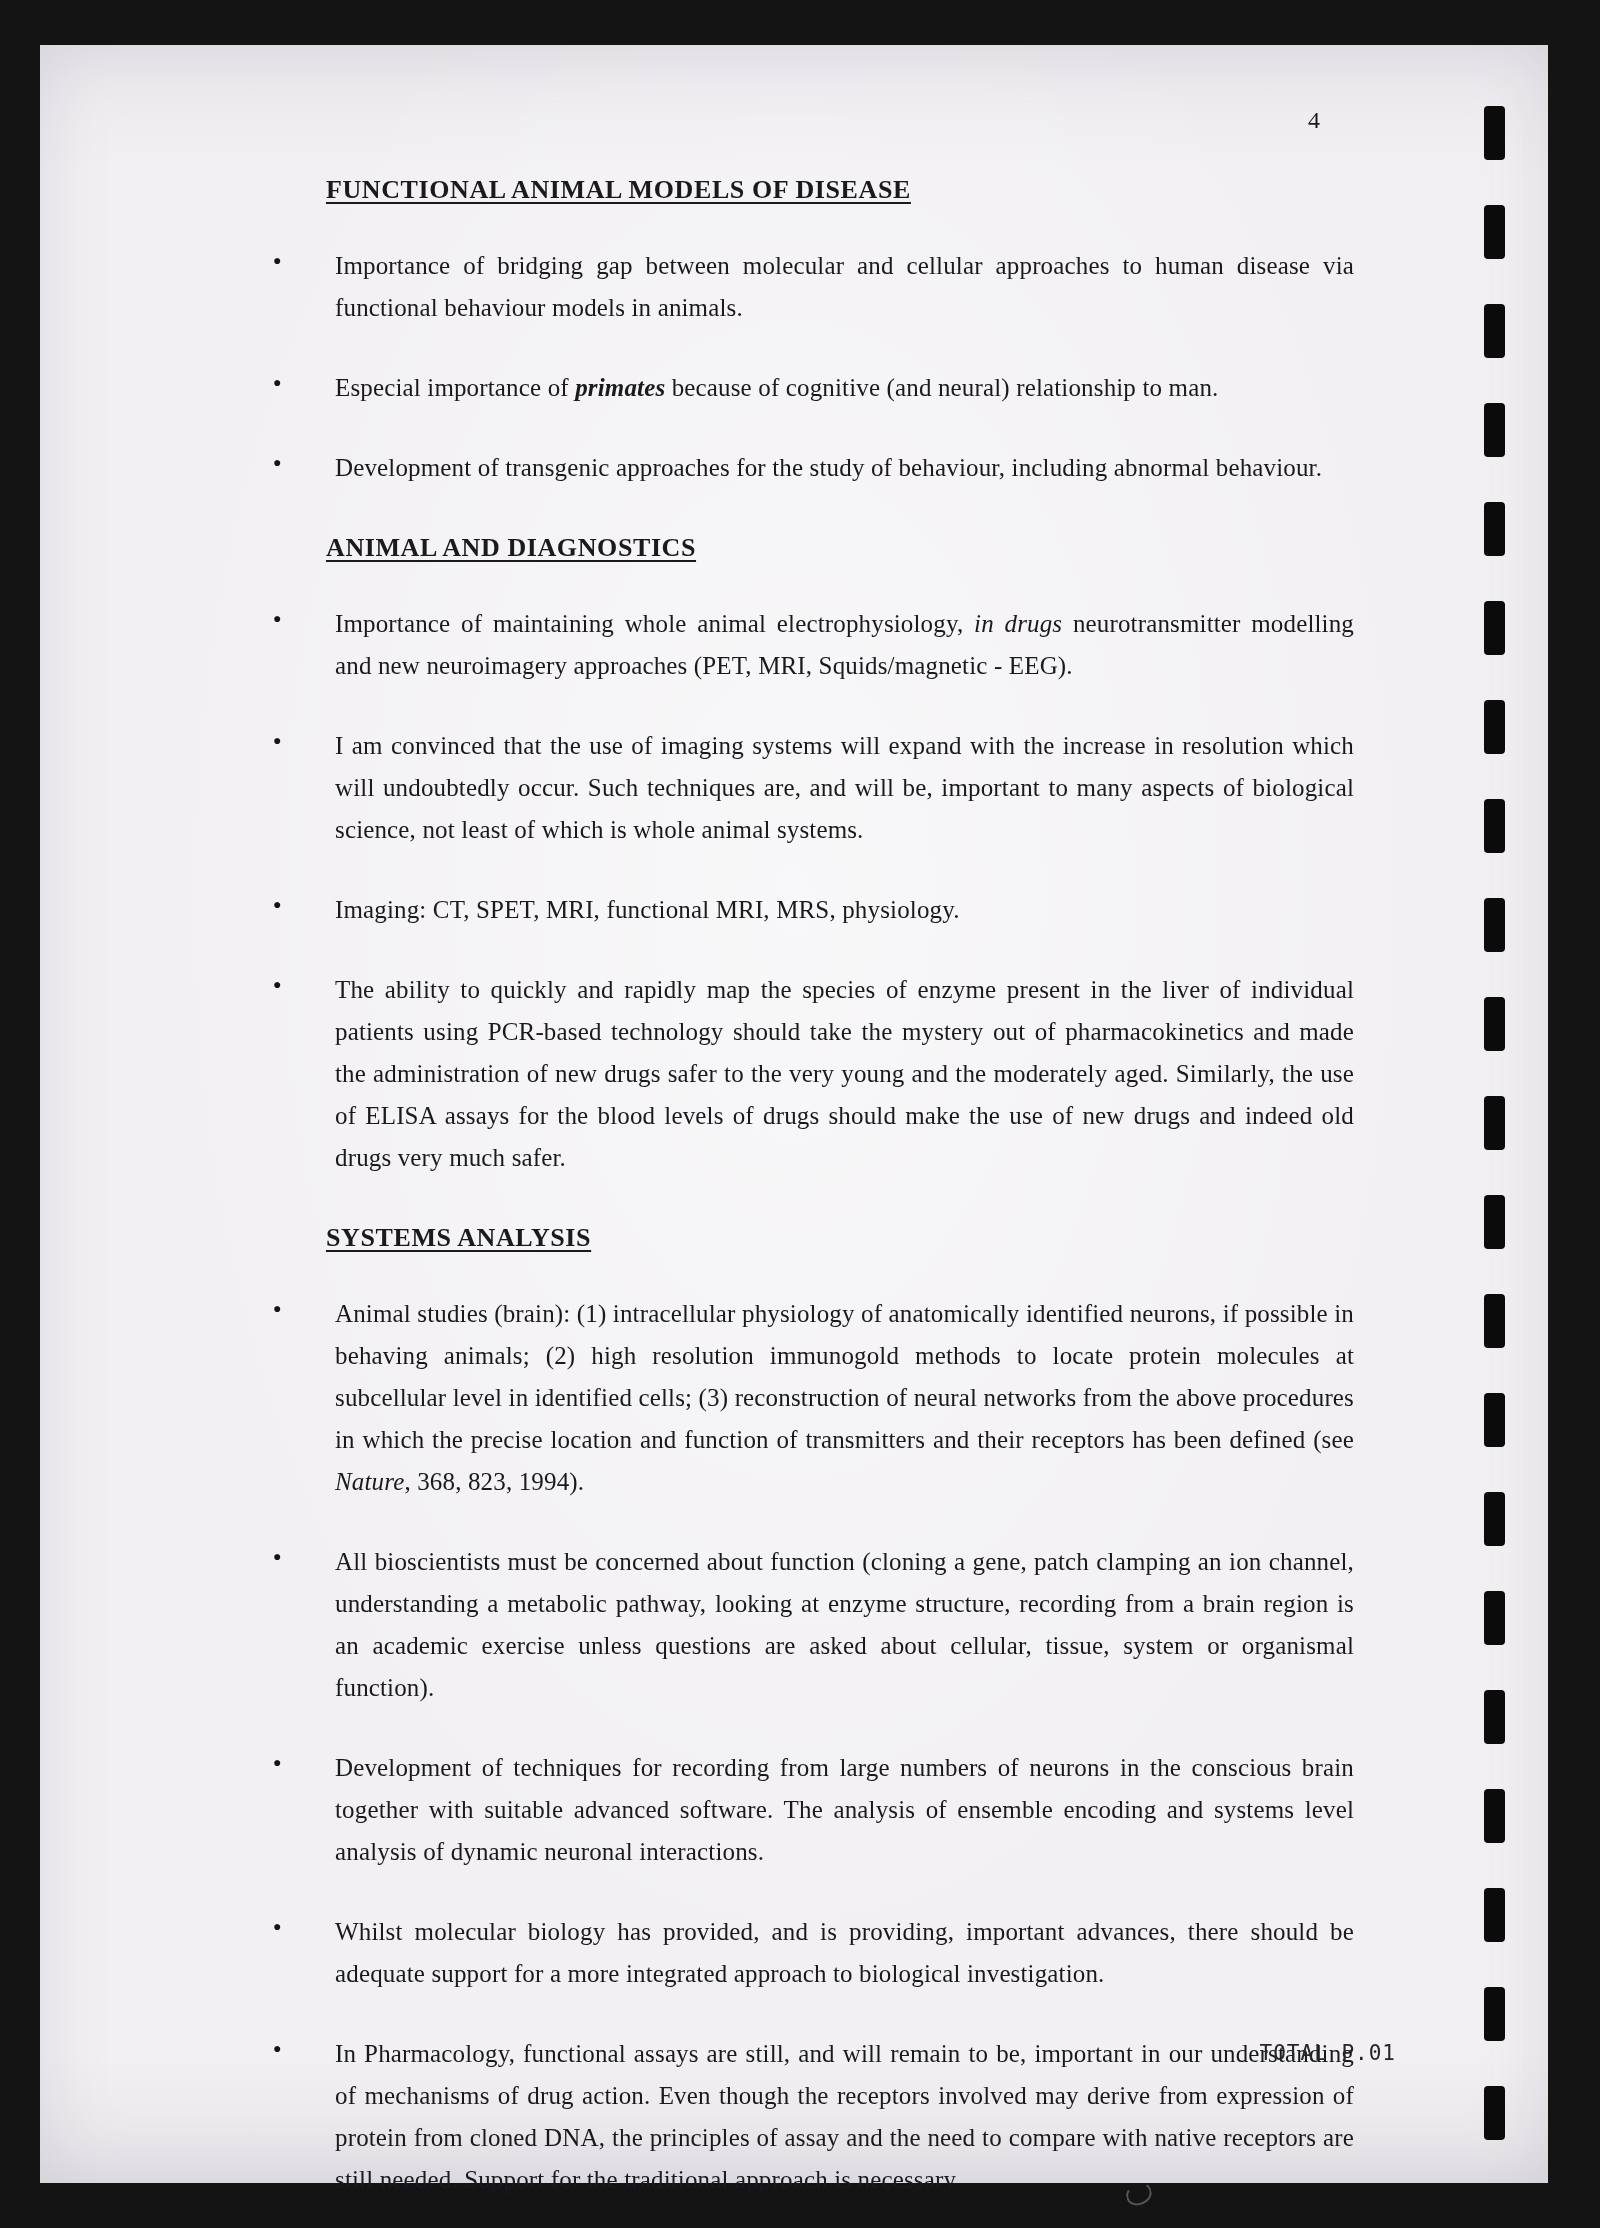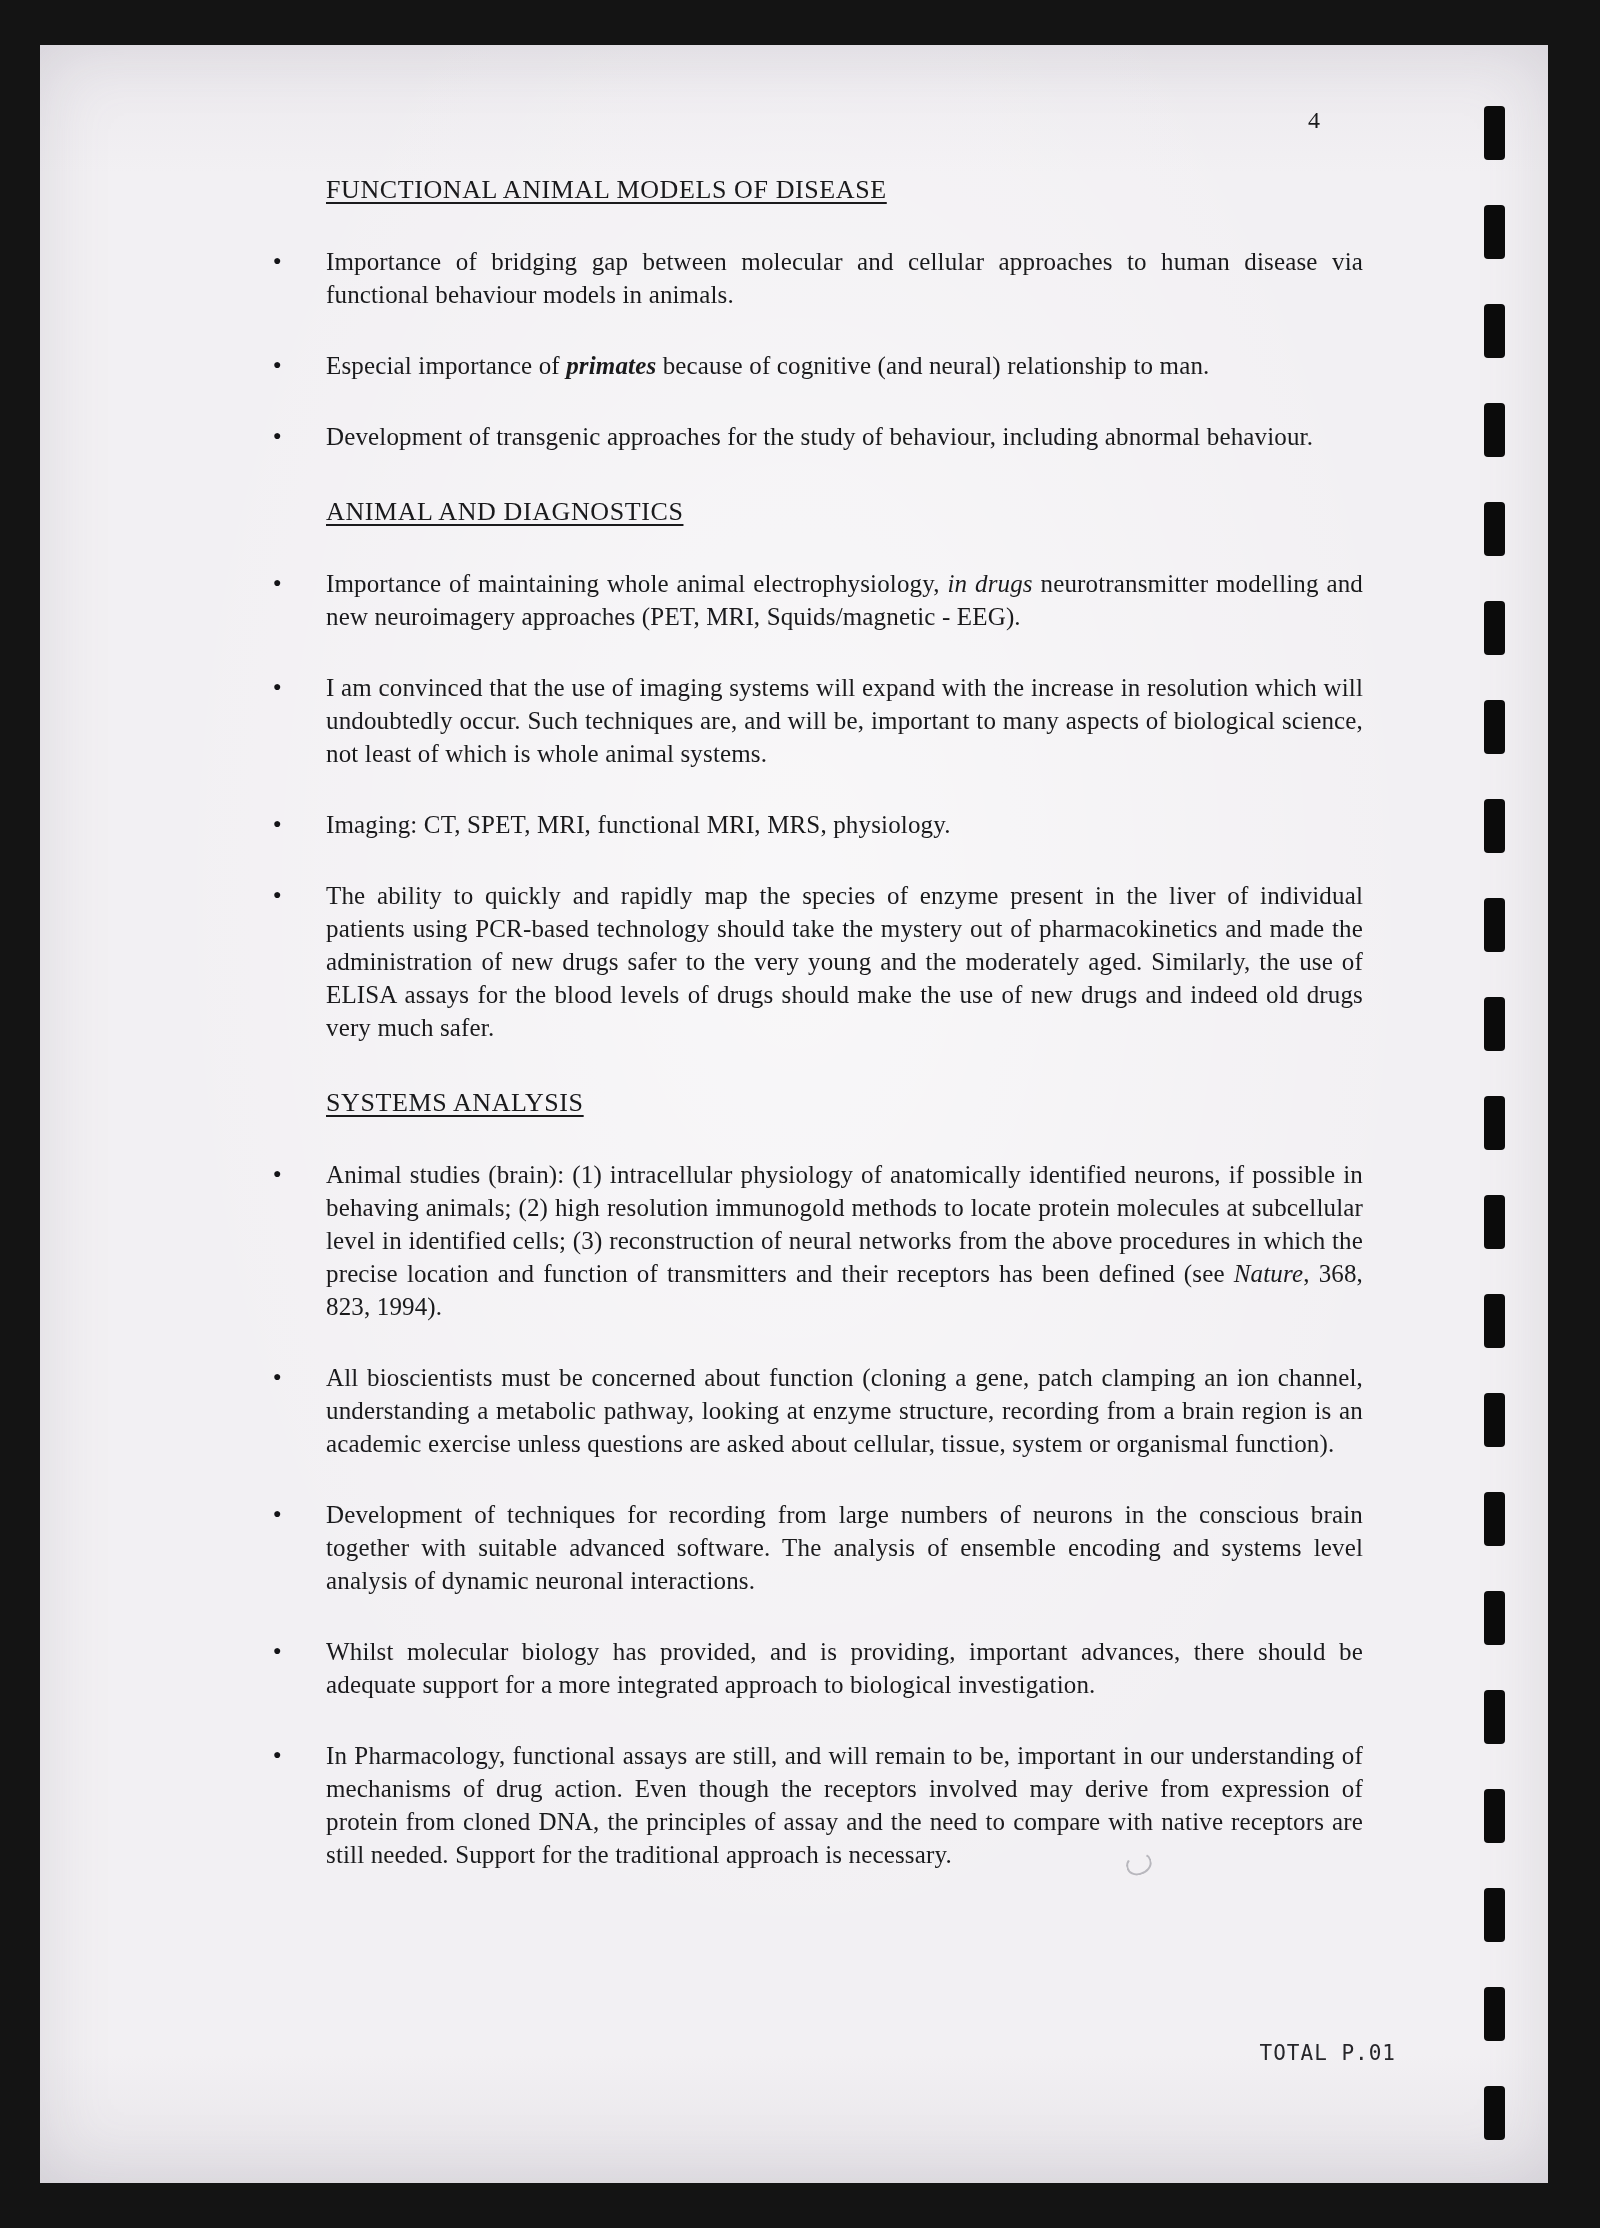--- a/index.html
+++ b/index.html
@@ -27,42 +27,42 @@
   }
   .content{
     position:absolute;
     left:286px;top:130px;
     width:1037px;
     color:var(--ink,#1a1a1c);
   }
   .heading{
     margin:44px 0 40px 0;
     font-size:26px;
-    font-weight:normal;
+    font-weight:bold;
     letter-spacing:.6px;
     text-decoration:underline;
     text-decoration-thickness:2px;
     text-underline-offset:4px;
   }
   section:first-child .heading{margin-top:0;}
   .bullet-item{
     position:relative;
     margin:0 0 38px 0;
   }
   .bullet-dot{
     position:absolute;
     left:-53px;top:9px;
     font-size:14px;
     line-height:14px;
     color:#141417;
   }
   .bullet-text{
-    margin:0;
+    margin:9px;
     font-size:25px;
-    line-height:33px;
+    line-height:42px;
     text-align:justify;
     letter-spacing:.15px;
   }
   .italic{font-style:italic;}
   .bold{font-weight:bold;}
   .footer-line{
     position:absolute;
     top:1996px;right:152px;
     font-family:"DejaVu Sans Mono", monospace;
     font-size:21px;

